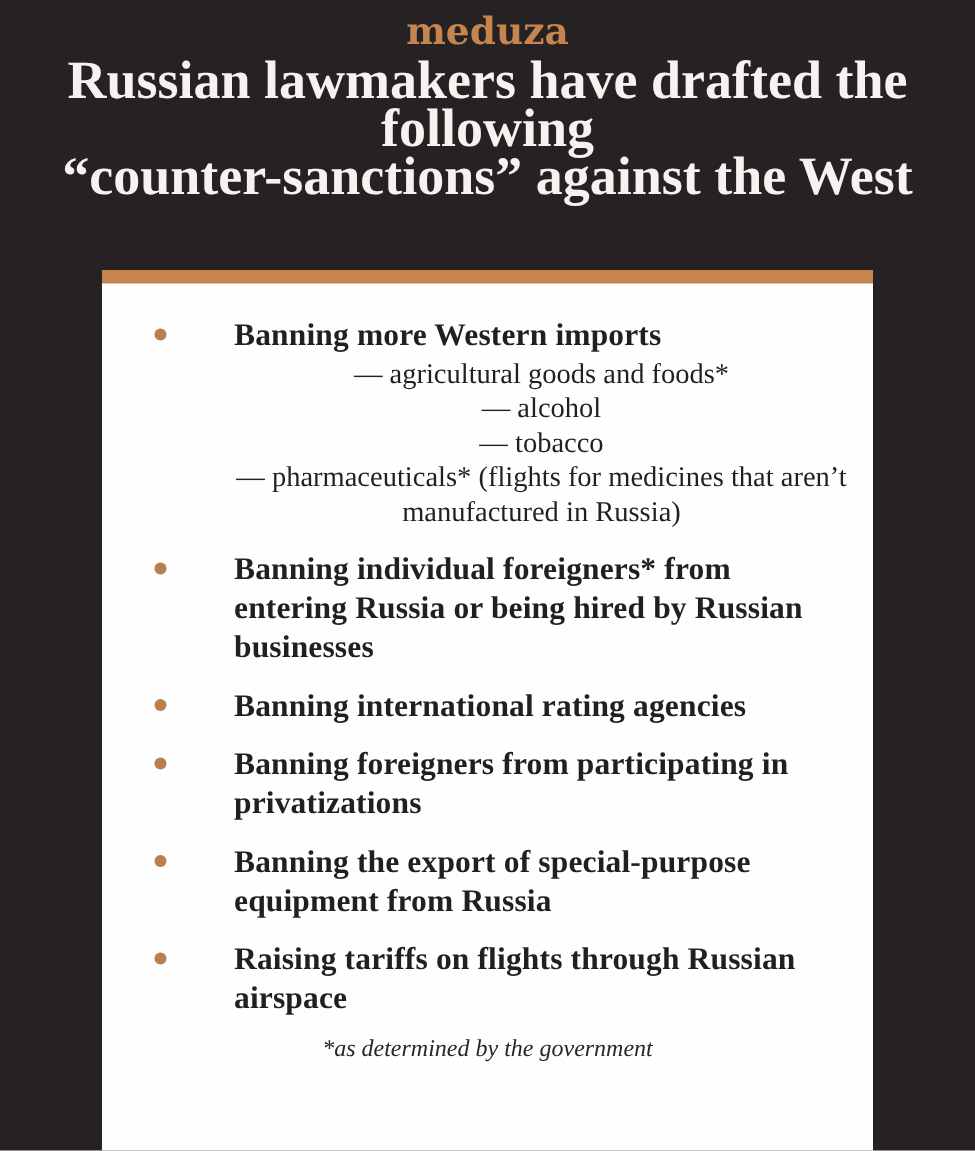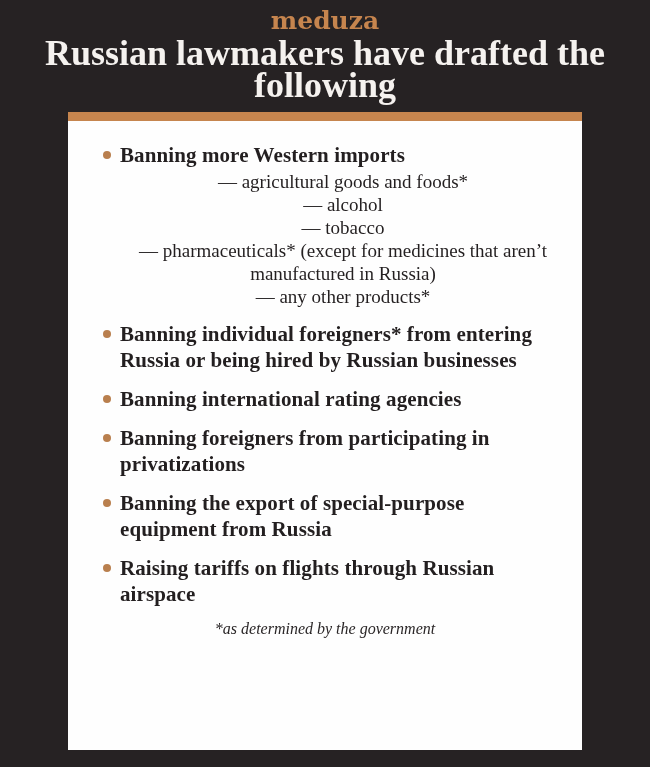--- a/index.html
+++ b/index.html
@@ -3,21 +3,21 @@
 <meta charset="utf-8">
 <style>
   :root{
     --bg:#262223;
     --accent:#c6854e;
     --card:#fefefe;
     --text:#231f20;
     --title:#f5f2ef;
     --bullet:#b97f4e;
   }
-  *{margin:0;padding:0;box-sizing:border-box;}
+  *{margin:0;padding:0;box-sizing:border-box;gap:36px;}
   html,body{width:650px;height:767px;overflow:hidden;}
   body{
     background:var(--bg);
     font-family:"Liberation Serif","DejaVu Serif",serif;
   }
   .page{width:650px;height:767px;display:flex;flex-direction:column;}
   .header{
     text-align:center;
     padding-top:8px;
   }
@@ -84,36 +84,36 @@
 </style>
 </head>
 <body>
 
 <div class="page">
 
   <div class="header">
     <div class="logo">meduza</div>
     <div class="title">
       <div>Russian lawmakers have drafted the following</div>
+      <div>“counter-sanctions” against the West</div>
     </div>
   </div>
 
   <div class="card">
     <ul class="sanctions-list">
 
       <li>
         <span class="dot"></span>
         <div class="item-body">
           <div class="item-title">Banning more Western imports</div>
           <div class="subitems">
             <div class="subitem">— agricultural goods and foods*</div>
             <div class="subitem">— alcohol</div>
             <div class="subitem">— tobacco</div>
-            <div class="subitem">— pharmaceuticals* (except for medicines that aren’t manufactured in Russia)</div>
-            <div class="subitem">— any other products*</div>
+            <div class="subitem">— pharmaceuticals* (flights for medicines that aren’t manufactured in Russia)</div>
           </div>
         </div>
       </li>
 
       <li>
         <span class="dot"></span>
         <div class="item-body">
           <div class="item-title">Banning individual foreigners* from entering Russia or being hired by Russian businesses</div>
         </div>
       </li>

